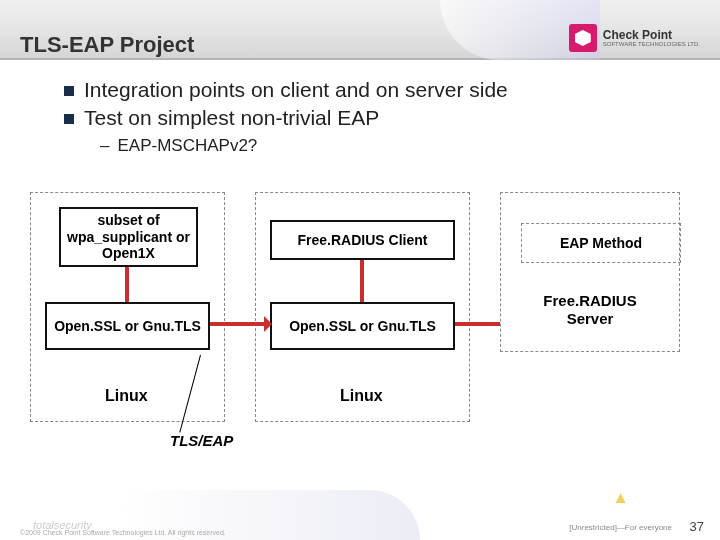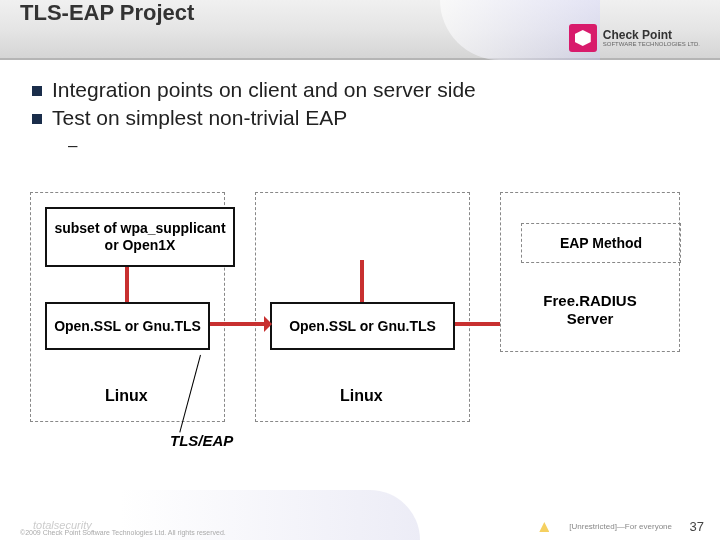--- a/index.html
+++ b/index.html
@@ -1,41 +1,41 @@
 <!DOCTYPE html>
 <html><head>
 <meta charset="utf-8">
 <style>
 * { margin: 0; padding: 0; box-sizing: border-box; }
 body { width: 720px; height: 540px; font-family: Arial, sans-serif; background: #fff; position: relative; overflow: hidden; }
 
-.header { height: 60px; background: linear-gradient(180deg, #f0f0f0 0%, #e5e5e5 50%, #d5d5d5 100%); border-bottom: 2px solid #b5b5b5; display: flex; align-items: flex-start; padding: 0 20px; position: relative; }
+.header { height: 60px; background: linear-gradient(180deg, #f0f0f0 0%, #e5e5e5 50%, #d5d5d5 100%); border-bottom: 2px solid #b5b5b5; display: flex; align-items: flex-end; padding: 0 20px; position: relative; }
 .title { font-size: 22px; font-weight: bold; color: #333; }
 .swoosh { position: absolute; right: 120px; top: 0; width: 160px; height: 60px; background: linear-gradient(90deg, rgba(255,255,255,0.6) 0%, rgba(200,200,255,0.3) 100%); border-radius: 0 0 0 80px; }
 .logo { position: absolute; right: 20px; top: 24px; display: flex; align-items: center; gap: 6px; }
 .logo-box { width: 28px; height: 28px; background: #d81a6c; border-radius: 3px; position: relative; }
 .logo-box::after { content:''; position:absolute; left:6px; top:6px; width:16px; height:16px; background:#fff; clip-path: polygon(50% 0, 100% 25%, 100% 75%, 50% 100%, 0 75%, 0 25%); }
 .logo-text { font-size: 12px; font-weight: bold; color: #333; line-height: 1; }
 .logo-sub { font-size: 6px; color: #666; }
 
-.content { padding: 18px 32px; }
+.content { padding: 18px 16px; margin-left: 48px; }
 .bullet { display: flex; gap: 10px; font-size: 21px; color: #222; margin-bottom: 4px; }
 .bullet .sq { width: 10px; height: 10px; background: #1a2d4a; margin-top: 8px; flex-shrink: 0; }
 .subbullet { margin-left: 36px; font-size: 17px; color: #222; display: flex; gap: 8px; margin-top: 6px; }
 .subbullet .dash { flex-shrink: 0; }
 
 .diagram { position: relative; margin: 18px 30px 0; height: 260px; }
 .dashed-box { position: absolute; border: 1px dashed #888; }
 .left-group { left: 0; top: 0; width: 195px; height: 230px; }
 .middle-group { left: 225px; top: 0; width: 215px; height: 230px; }
 .right-group { left: 470px; top: 0; width: 180px; height: 160px; }
 .inner-dashed { position: absolute; border: 1px dashed #888; left: 20px; top: 30px; width: 160px; height: 40px; display: flex; align-items: center; justify-content: center; font-size: 14px; font-weight: bold; }
 
 .solid-box { position: absolute; border: 2px solid #111; background: #fff; display: flex; align-items: center; justify-content: center; text-align: center; font-size: 14px; font-weight: bold; line-height: 1.2; padding: 4px; }
-.b1 { left: 15px; top: 15px; width: 190px; height: 60px; }
+.b1 { left: 29px; top: 15px; width: 139px; height: 60px; }
 .b2 { left: 15px; top: 110px; width: 165px; height: 48px; }
 .b3 { left: 240px; top: 28px; width: 185px; height: 40px; }
 .b4 { left: 240px; top: 110px; width: 185px; height: 48px; }
 
 .os-label { position: absolute; font-size: 16px; font-weight: bold; color: #000000; }
 .os1 { left: 75px; top: 195px; }
 .os2 { left: 310px; top: 195px; }
 .server-label { position: absolute; left: 490px; top: 100px; width: 140px; text-align: center; font-size: 15px; font-weight: bold; line-height: 1.2; }
 
 .connector { position: absolute; background: #c83030; }
@@ -44,21 +44,21 @@
 .c3 { left: 180px; top: 130px; width: 60px; height: 4px; }
 .c4 { left: 425px; top: 130px; width: 45px; height: 4px; }
 .arrowhead { position:absolute; left:234px; top:124px; width:0; height:0; border-left:8px solid #c83030; border-top:8px solid transparent; border-bottom:8px solid transparent; }
 
 .label-line { position: absolute; left: 170px; top: 163px; width: 1px; height: 80px; background: #000; transform: rotate(15deg); transform-origin: top; }
 .tlseap-label { position: absolute; left: 140px; top: 240px; font-size: 15px; font-weight: bold; font-style: italic; }
 
 .footer { position: absolute; bottom: 0; left: 0; right: 0; height: 30px; display: flex; align-items: center; padding: 0 33px; }
 .footer-logo { font-size: 11px; color: #ccc; font-style: italic; margin-right: auto; }
 .copyright { font-size: 7px; color: #aaa; position: absolute; left: 20px; bottom: 4px; }
-.classification { position: absolute; right: 48px; bottom: 8px; font-size: 8px; color: #888; display:flex; align-items:flex-start; gap:20px; }
+.classification { position: absolute; right: 48px; bottom: 8px; font-size: 8px; color: #888; display:flex; align-items:center; gap:20px;flex-direction:column; }
 .warn-icon { width:10px; height:10px; background:#f5d060; clip-path: polygon(50% 0, 100% 100%, 0 100%); }
 .page-num { position: absolute; right: 16px; bottom: 6px; font-size: 13px; color: #444; }
 .footer-arc { position:absolute; bottom:0; right:300px; width:300px; height:50px; background: linear-gradient(90deg, rgba(220,220,255,0.0), rgba(180,180,220,0.25)); border-radius: 0 50px 0 0;}
 </style>
 </head>
 <body>
 
 <div class="header">
   <div class="title">TLS-EAP Project</div>
   <div class="swoosh"></div>
@@ -75,32 +75,34 @@
   <div class="bullet">
     <span class="sq"></span>
     <span>Integration points on client and on server side</span>
   </div>
   <div class="bullet">
     <span class="sq"></span>
     <span>Test on simplest non-trivial EAP</span>
   </div>
   <div class="subbullet">
     <span class="dash">–</span>
+    <span>EAP-MSCHAPv2?</span>
   </div>
 </div>
 
 <div class="diagram">
   <div class="dashed-box left-group"></div>
   <div class="dashed-box middle-group"></div>
   <div class="dashed-box right-group">
     <div class="inner-dashed">EAP Method</div>
   </div>
 
   <div class="solid-box b1">subset of wpa_supplicant or Open1X</div>
   <div class="solid-box b2">Open.SSL or Gnu.TLS</div>
+  <div class="solid-box b3">Free.RADIUS Client</div>
   <div class="solid-box b4">Open.SSL or Gnu.TLS</div>
 
   <div class="os-label os1">Linux</div>
   <div class="os-label os2">Linux</div>
   <div class="server-label">Free.RADIUS Server</div>
 
   <div class="connector c1"></div>
   <div class="connector c2"></div>
   <div class="connector c3"></div>
   <div class="arrowhead"></div>

